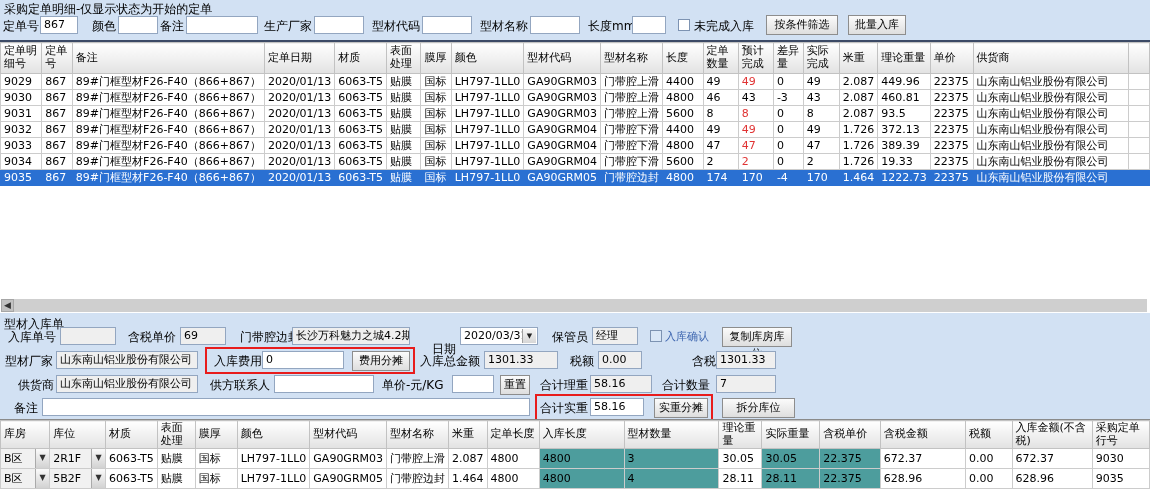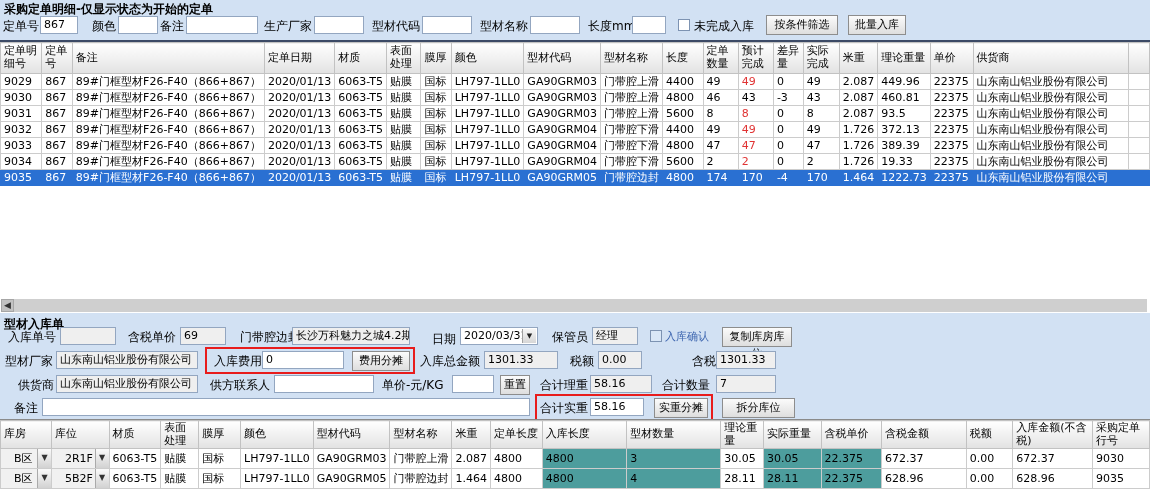--- a/index.html
+++ b/index.html
@@ -8,34 +8,34 @@
          font-family:"DejaVu Sans", sans-serif; overflow:hidden; color:#000; }
   .lbl { position:absolute; font-size:12px; height:18px; line-height:18px; white-space:nowrap; }
   .lbl.small { font-size:11px; }
   .fld { position:absolute; height:18px; line-height:16px; background:#fff; border:1px solid #93a6c0;
          font-size:11px; padding:0 3px; white-space:nowrap; overflow:hidden; }
   .fld.ro { background:#efefef; }
   .btn { position:absolute; height:20px; line-height:17px; text-align:center; cursor:default;
          background:linear-gradient(#fbfbfb,#dedede); border:1px solid #8d8d8d; font-size:11px; padding:0 2px; }
   .cb { position:absolute; width:12px; height:12px; background:#fff; border:1px solid #7d93b2; }
   .cb.blue { background:#d9e7f7; }
-  .panel-title { position:absolute; left:4px; top:1px; font-size:12px;font-weight:bold; }
+  .panel-title { position:absolute; left:4px; top:1px; font-size:12px; }
   .gridbox { position:absolute; left:0; top:40px; width:1150px; height:273px; background:#fff;
              border-top:2px solid #3c4a66; overflow:hidden; }
   table.grid { border-collapse:collapse; table-layout:fixed; }
   .grid th { background:linear-gradient(#ffffff,#e2e2e2); border:1px solid #c2c2c2; font-weight:normal;
              font-size:11px; padding:1px 3px; text-align:left; vertical-align:middle; line-height:1.15;
              height:31px; overflow:hidden; }
   .grid td { border:1px solid #cccccc; font-size:11px; padding:0 3px; height:16px; line-height:15px;
              white-space:nowrap; overflow:hidden; background:#fff; }
   .grid tr.sel td { background:#2a70d2; color:#fff; border-color:#2a70d2; }
   .grid td.red { color:#e03333; }
   .grid td.teal { background:#4d9d9d; }
   .grid td.combo { background:#f1f1f1; padding:0; }
-  .combo-in { display:flex; height:100%; align-items:center; justify-content:space-between; padding-left:13px; }
+  .combo-in { display:flex; height:100%; align-items:center; justify-content:space-between; padding-left:3px; }
   .combo-arr { width:14px; height:100%; background:linear-gradient(#fafafa,#d2d2d2); border-left:1px solid #aaa;
                font-size:8px; line-height:18px; text-align:center; color:#333; flex:none; }
   .hscroll { position:absolute; left:1px; bottom:1px; width:1146px; height:13px; background:#cfcfcf; }
   .hscroll .arrow { position:absolute; left:0; top:0; width:13px; height:13px; background:#c2c2c2;
                     border:1px solid #a6a6a6; font-size:9px; line-height:10px; text-align:center; color:#333; }
   .bottom { position:absolute; left:0; top:315px; width:1150px; height:177px; background:#d2e1f3; }
   .bgridbox { position:absolute; left:0; top:104px; width:1150px; height:73px; background:#fff;
               border-top:1px solid #8a8a8a; overflow:hidden; }
   .bgrid th { height:25px; }
   .bgrid td { height:20px; line-height:19px; }
@@ -295,21 +295,21 @@
 
     <span class="lbl" style="left:8px;top:13px">入库单号</span>
     <div class="fld ro" style="left:60px;top:12px;width:56px"></div>
 
     <span class="lbl" style="left:95px;top:13px;left:128px">含税单价</span>
     <div class="fld ro" style="left:180px;top:12px;width:46px">69</div>
 
     <span class="lbl" style="left:240px;top:13px">门带腔边封</span>
     <div class="fld ro" style="left:292px;top:12px;width:118px">长沙万科魅力之城4.2期</div>
 
-    <span class="lbl" style="left:432px;top:15px">日期</span>
+    <span class="lbl" style="left:432px;top:25px">日期</span>
     <div class="fld" style="left:460px;top:12px;width:78px;padding-right:16px">
       <span>2020/03/31</span>
       <span class="dd-btn">▼</span>
     </div>
 
     <span class="lbl" style="left:552px;top:13px">保管员</span>
     <div class="fld ro" style="left:592px;top:12px;width:46px">经理</div>
 
     <span class="cb blue" style="left:650px;top:15px"></span>
     <span class="lbl small bluetext" style="left:665px;top:13px">入库确认</span>

